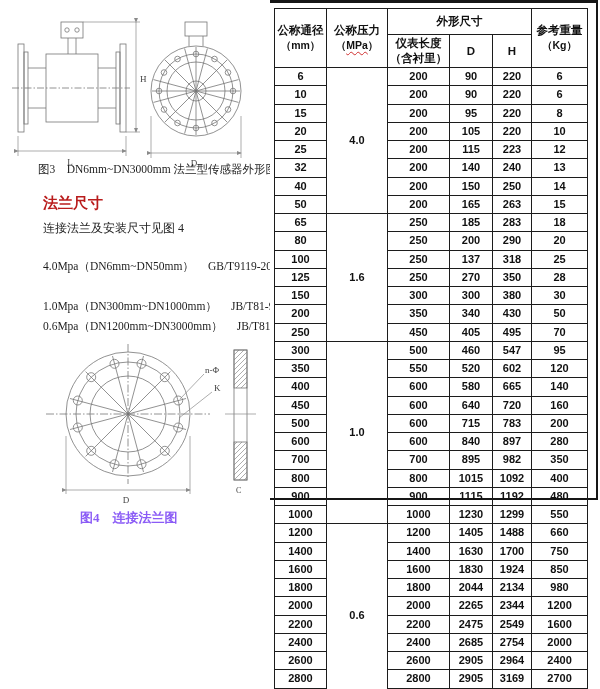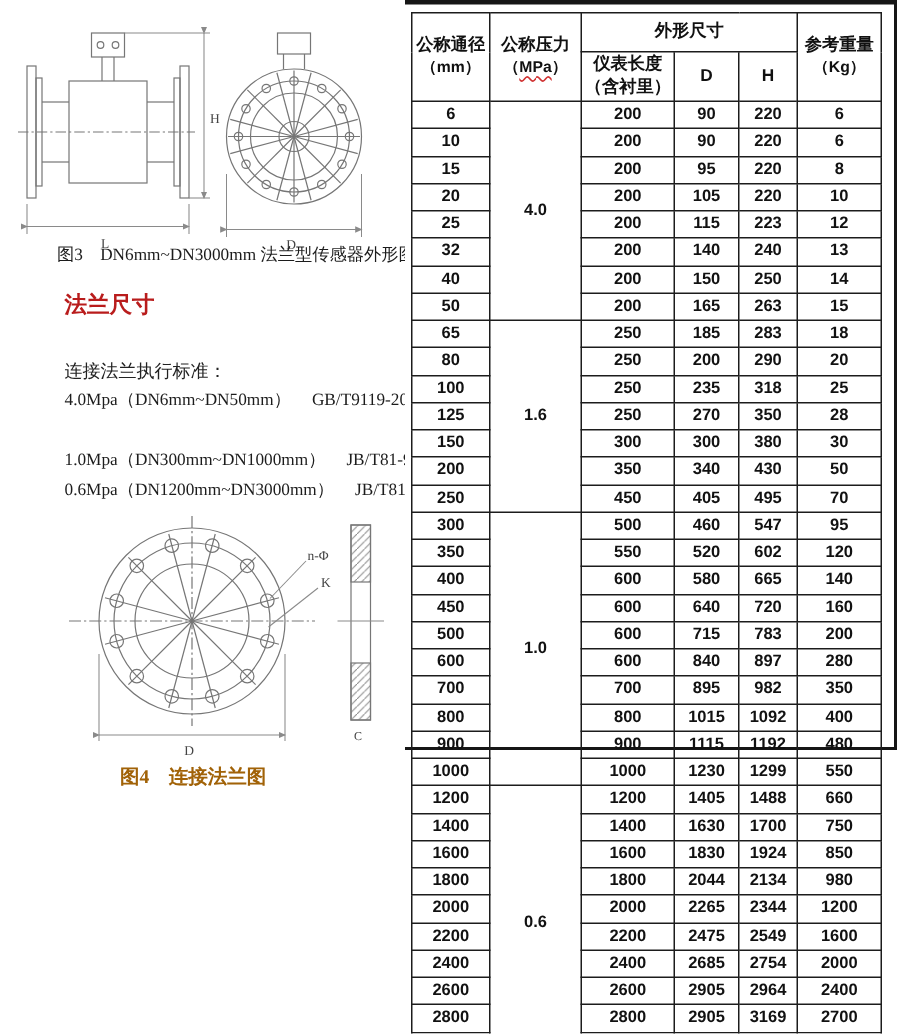--- a/index.html
+++ b/index.html
@@ -9,21 +9,21 @@
   .abs{position:absolute;}
   svg text{font-family:"Liberation Serif",serif;fill:#444;}
   .drawing{stroke:#767676;fill:none;stroke-width:0.8;}
   .dimline{stroke:#8a8a8a;fill:none;stroke-width:0.7;}
   #fig3-caption{left:38px;top:162px;width:232px;font-size:11.5px;color:#1c1c1c;white-space:nowrap;}
   #flange-heading{left:43px;top:194px;font-size:15px;font-weight:bold;color:#b91c1c;}
   #flange-intro{left:43px;top:220px;font-size:12px;}
   #flange-std-title{left:43px;top:239px;font-size:12px;}
   .std-line{position:absolute;left:43px;font-size:11.5px;white-space:nowrap;color:#1c1c1c;}
   .std-code{margin-left:14px;}
-  #fig4-caption{left:80px;top:509px;font-size:13px;font-weight:bold;color:#a16207;}
+  #fig4-caption{left:80px;top:509px;font-size:13px;font-weight:bold;color:#8b5cf6;}
   
   #table-wrap{position:absolute;left:270px;top:0;width:328px;height:500px;box-sizing:border-box;
               border-top:3px solid #161616;border-right:2px solid #161616;border-bottom:2px solid #161616;
               background:#fff;}
   #dim-table{border-collapse:collapse;table-layout:fixed;margin:5px 0 0 4px;width:313px;}
   #dim-table th,#dim-table td{border:1px solid #1c1c1c;text-align:center;vertical-align:middle;
               padding:0;color:#111;overflow:hidden;}
   #dim-table td{height:17.25px;font:bold 11px/1 "Liberation Sans",sans-serif;}
   #dim-table th{font:bold 11.5px/1.3 "Liberation Sans",sans-serif;}
   tr.hrow1{height:26px;} tr.hrow2{height:33px;}
@@ -119,21 +119,21 @@
       <line class="dimline" x1="145" y1="100" x2="145" y2="142"></line>
       <line class="dimline" x1="235" y1="100" x2="235" y2="142"></line>
       <line class="dimline" x1="145" y1="137" x2="235" y2="137" marker-start="url(#arr)" marker-end="url(#arr)"></line>
       <text x="188" y="150" font-size="9" text-anchor="middle">D</text>
     </g>
   </svg>
 
   <div class="abs" id="fig3-caption">图3　DN6mm~DN3000mm 法兰型传感器外形图</div>
 
   <div class="abs" id="flange-heading">法兰尺寸</div>
-  <div class="abs" id="flange-std-title">连接法兰执行标准：</div>
+  <div class="abs" id="flange-intro">连接法兰及安装尺寸见图 4</div>
 
   <div class="std-line" style="top:259px">
     <span>4.0Mpa（DN6mm~DN50mm）</span><span class="std-code">GB/T9119-2000</span>
   </div>
   <div class="std-line" style="top:299px">
     <span>1.0Mpa（DN300mm~DN1000mm）</span><span class="std-code">JB/T81-94</span>
   </div>
   <div class="std-line" style="top:319px">
     <span>0.6Mpa（DN1200mm~DN3000mm）</span><span class="std-code">JB/T81-94</span>
   </div>
@@ -323,21 +323,21 @@
             <td>250</td>
             <td>200</td>
             <td>290</td>
             <td>20</td>
           </tr>
 
           <tr>
             <td>100</td>
 
             <td>250</td>
-            <td>235</td>
+            <td>137</td>
             <td>318</td>
             <td>25</td>
           </tr>
 
           <tr>
             <td>125</td>
 
             <td>250</td>
             <td>270</td>
             <td>350</td>

